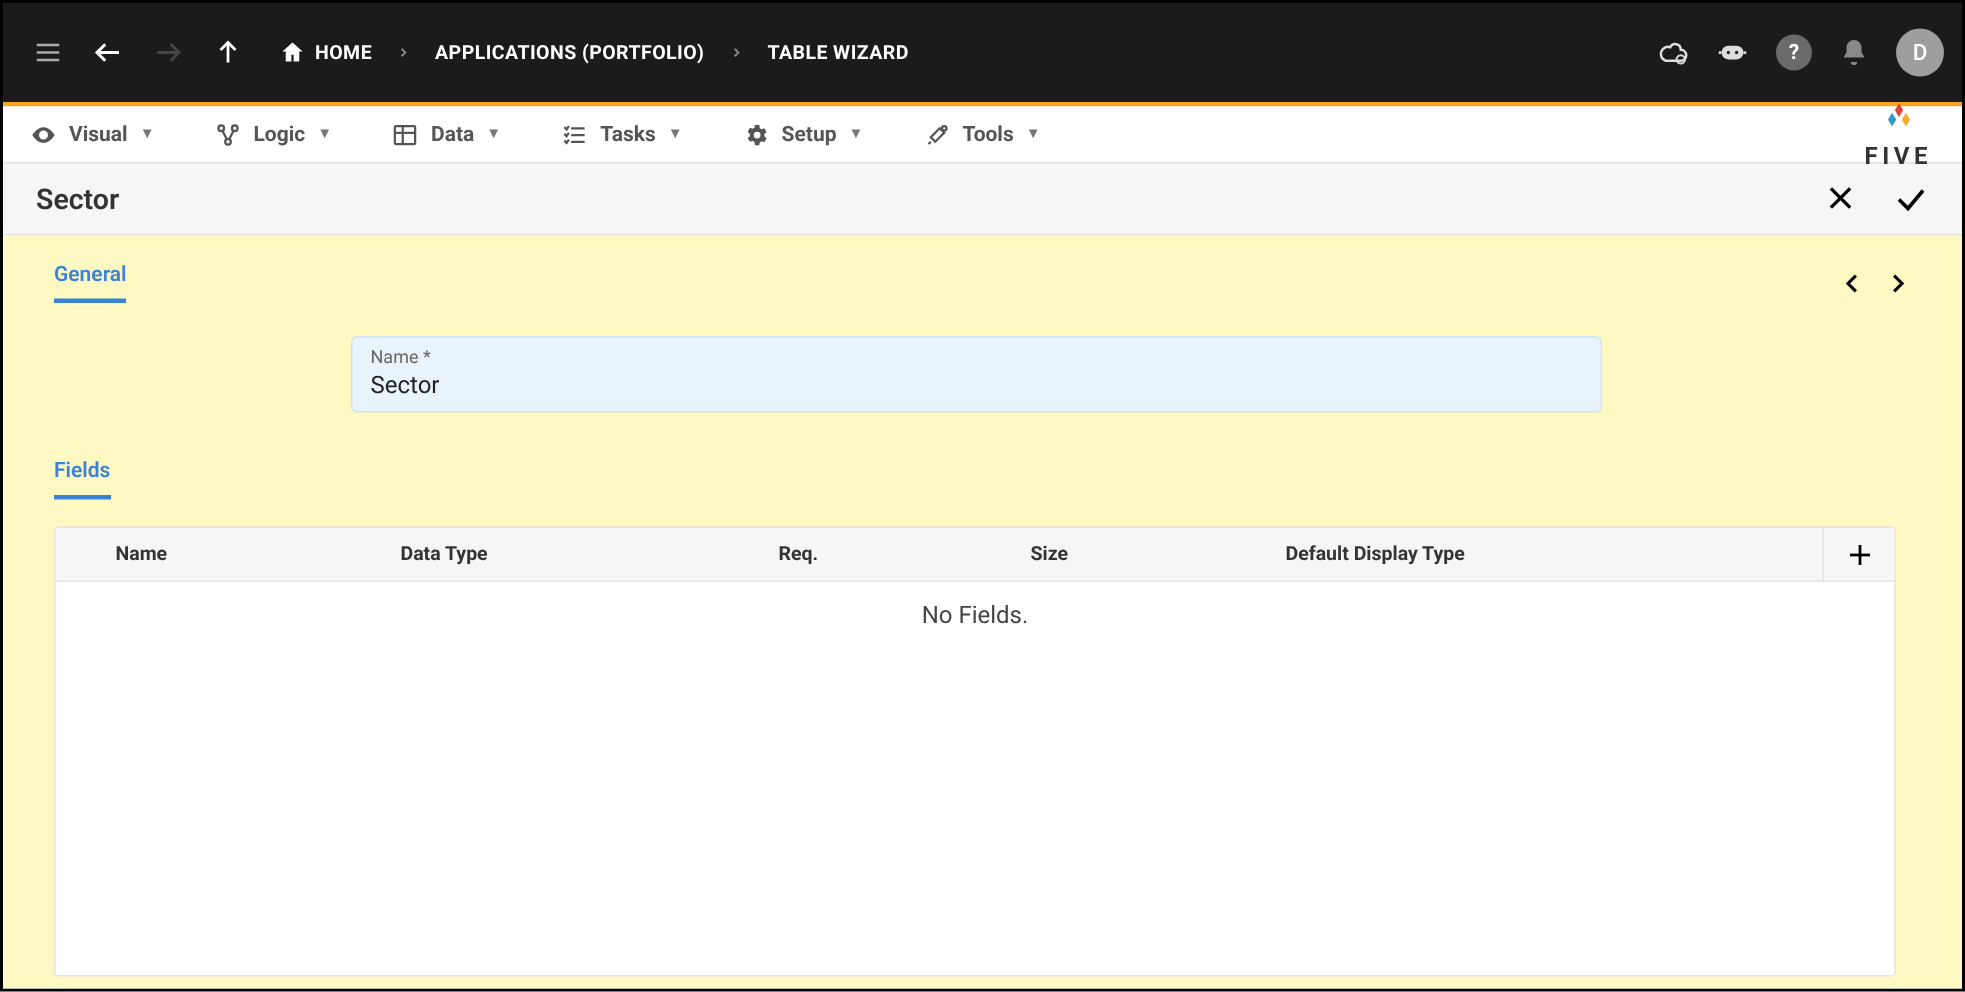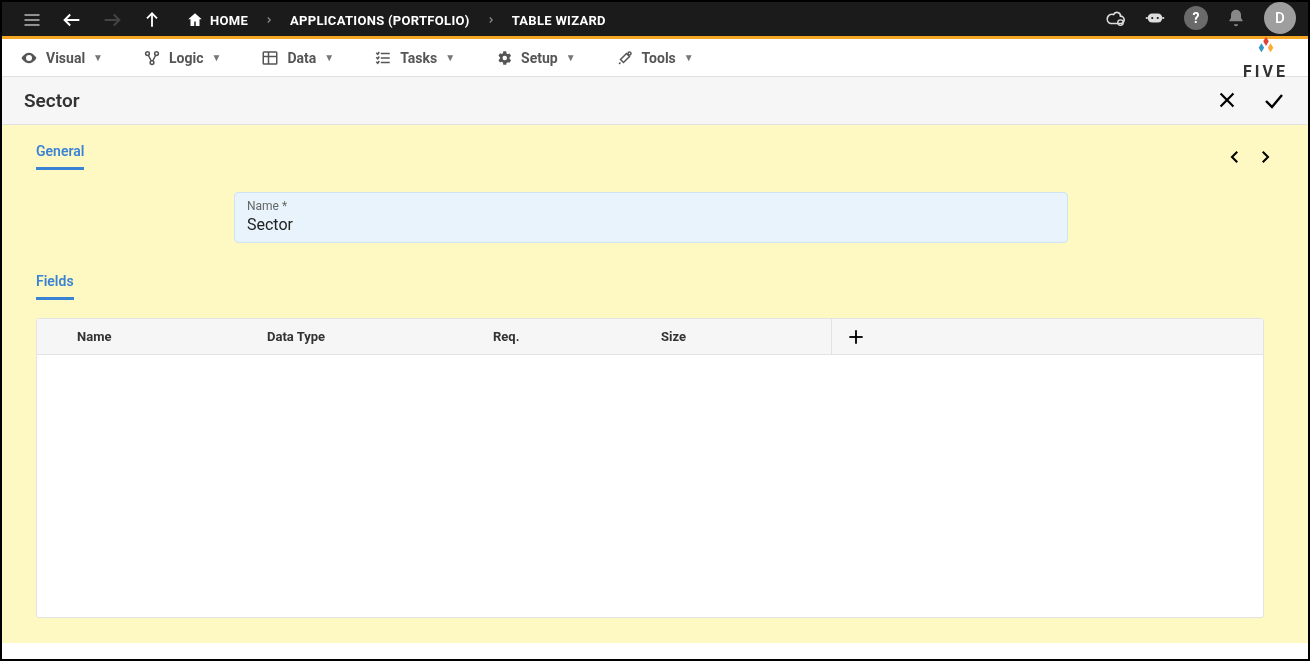--- a/index.html
+++ b/index.html
@@ -6,23 +6,23 @@
 body {
   font-family: -apple-system, BlinkMacSystemFont, "Segoe UI", Roboto, "Helvetica Neue", Arial, sans-serif;
   background: #fff;
   border: 2px solid #000;
   width: 1310px;
   height: 661px;
   overflow: hidden;
 }
 .top-bar {
   background: #1b1b1b;
-  height: 34px;
+  height: 66px;
   display: flex;
-  align-items: flex-start;
+  align-items: center;
   padding: 0 12px;
   color: #fff;
 }
 .top-bar .left { display: flex; align-items: center; gap: 4px; }
 .top-bar .right { margin-left: auto; display: flex; align-items: center; gap: 18px; }
 .icon-btn {
   width: 36px; height: 36px;
   display: flex; align-items: center; justify-content: center;
   cursor: pointer; color: #bbb;
   border-radius: 4px;
@@ -97,21 +97,21 @@
   border: 1px solid #e3e3e3; border-radius: 3px;
   height: 300px; background: #fff;
 }
 .fields-table-head {
   display: flex; background: #f6f6f6; height: 36px; align-items: center;
   font-size: 13px; font-weight: 700; color: #333;
   border-bottom: 1px solid #e3e3e3;
 }
 .col-gutter { width: 40px; }
 .col-name { width: 190px; }
-.col-type { width: 226px; }
+.col-type { width: 252px; }
 .col-req { width: 168px; }
 .col-size { width: 170px; }
 .col-display { flex: 1; }
 .col-add {
   width: 48px; border-left: 1px solid #e3e3e3;
   display: flex; align-items: center; justify-content: center;
   cursor: pointer; height: 36px;
 }
 .no-fields {
   text-align: center; padding-top: 12px;
@@ -318,23 +318,25 @@
       <span>Fields</span>
     </div>
 
     <div class="fields-table-wrap">
       <div class="fields-table-head">
         <div class="col-gutter"></div>
         <div class="col-name">Name</div>
         <div class="col-type">Data Type</div>
         <div class="col-req">Req.</div>
         <div class="col-size">Size</div>
+        <div class="col-display">Default Display Type</div>
         <div class="col-add">
           <svg width="20" height="20" viewBox="0 0 24 24" fill="none" stroke="#000" stroke-width="2.2">
               <line x1="12" y1="4" x2="12" y2="20"></line>
               <line x1="4" y1="12" x2="20" y2="12"></line>
             </svg>
         </div>
       </div>
+      <div class="no-fields">No Fields.</div>
     </div>
   </div>
 
 </div>
 
 </body></html>

